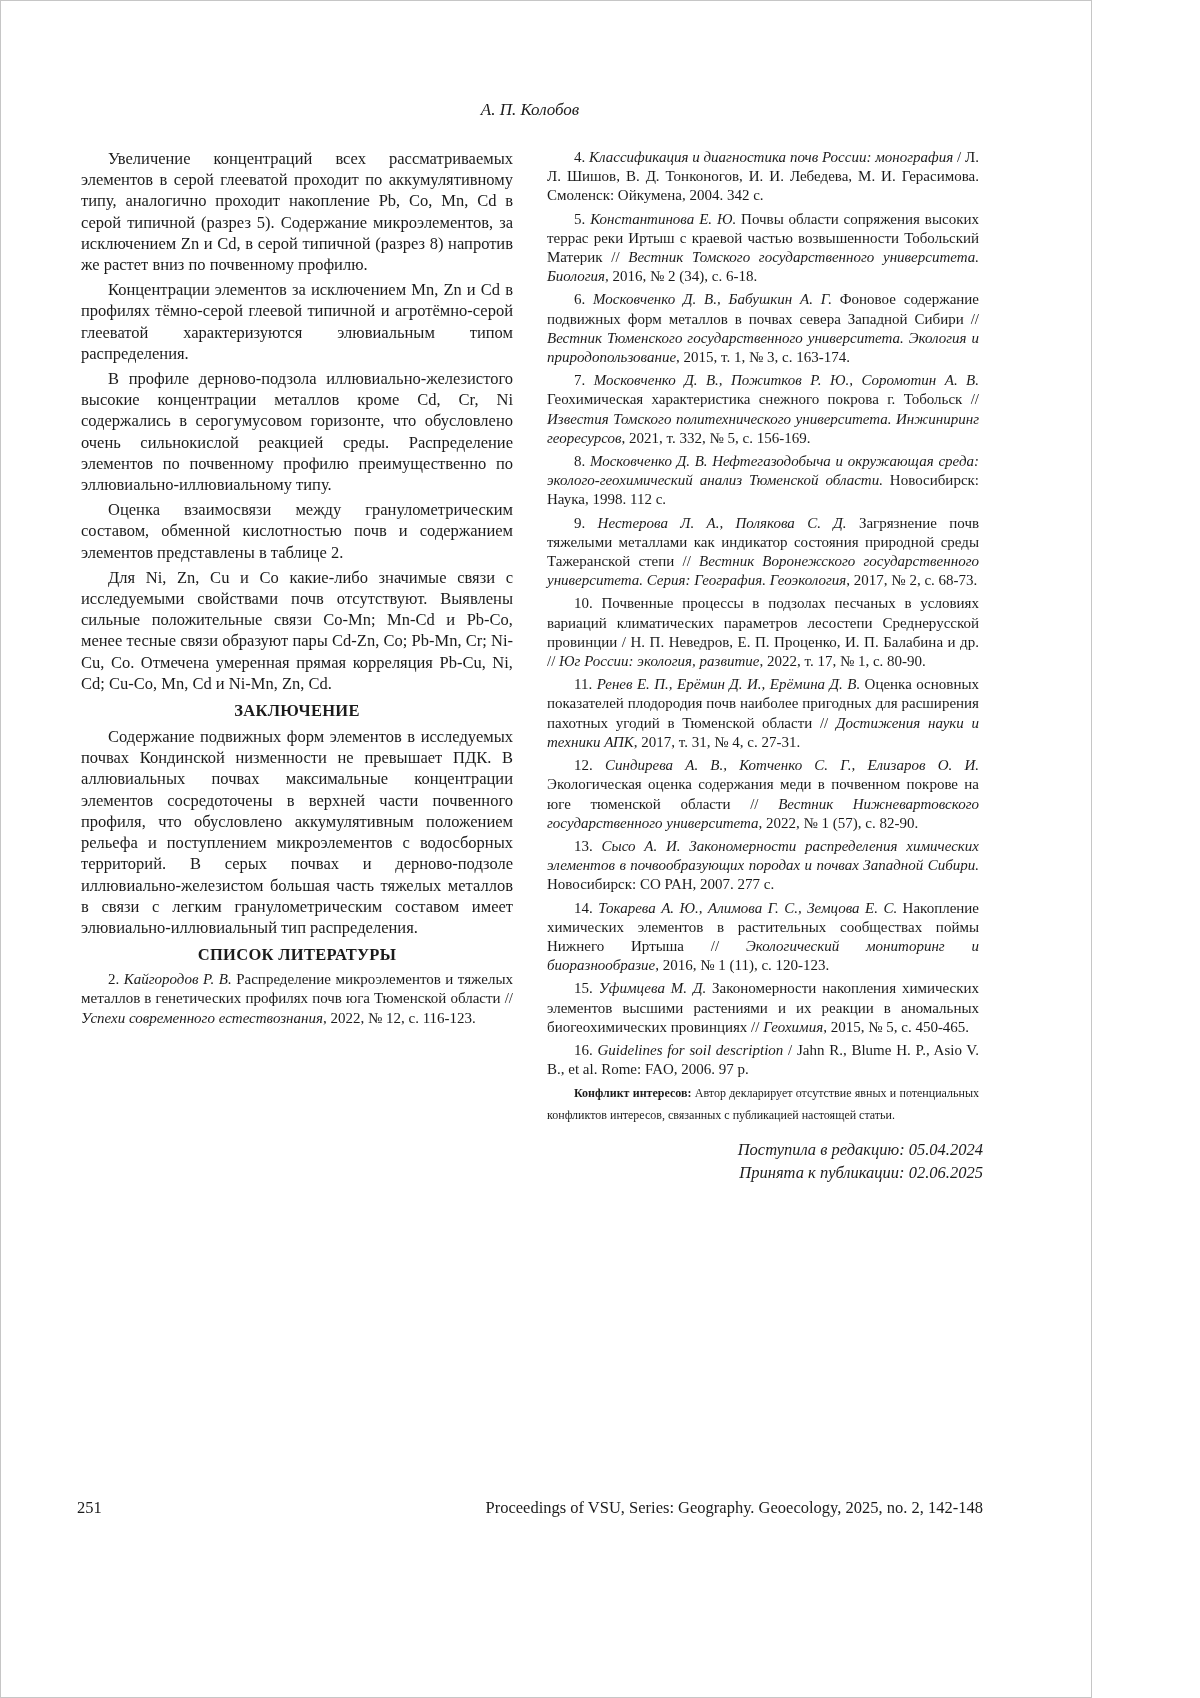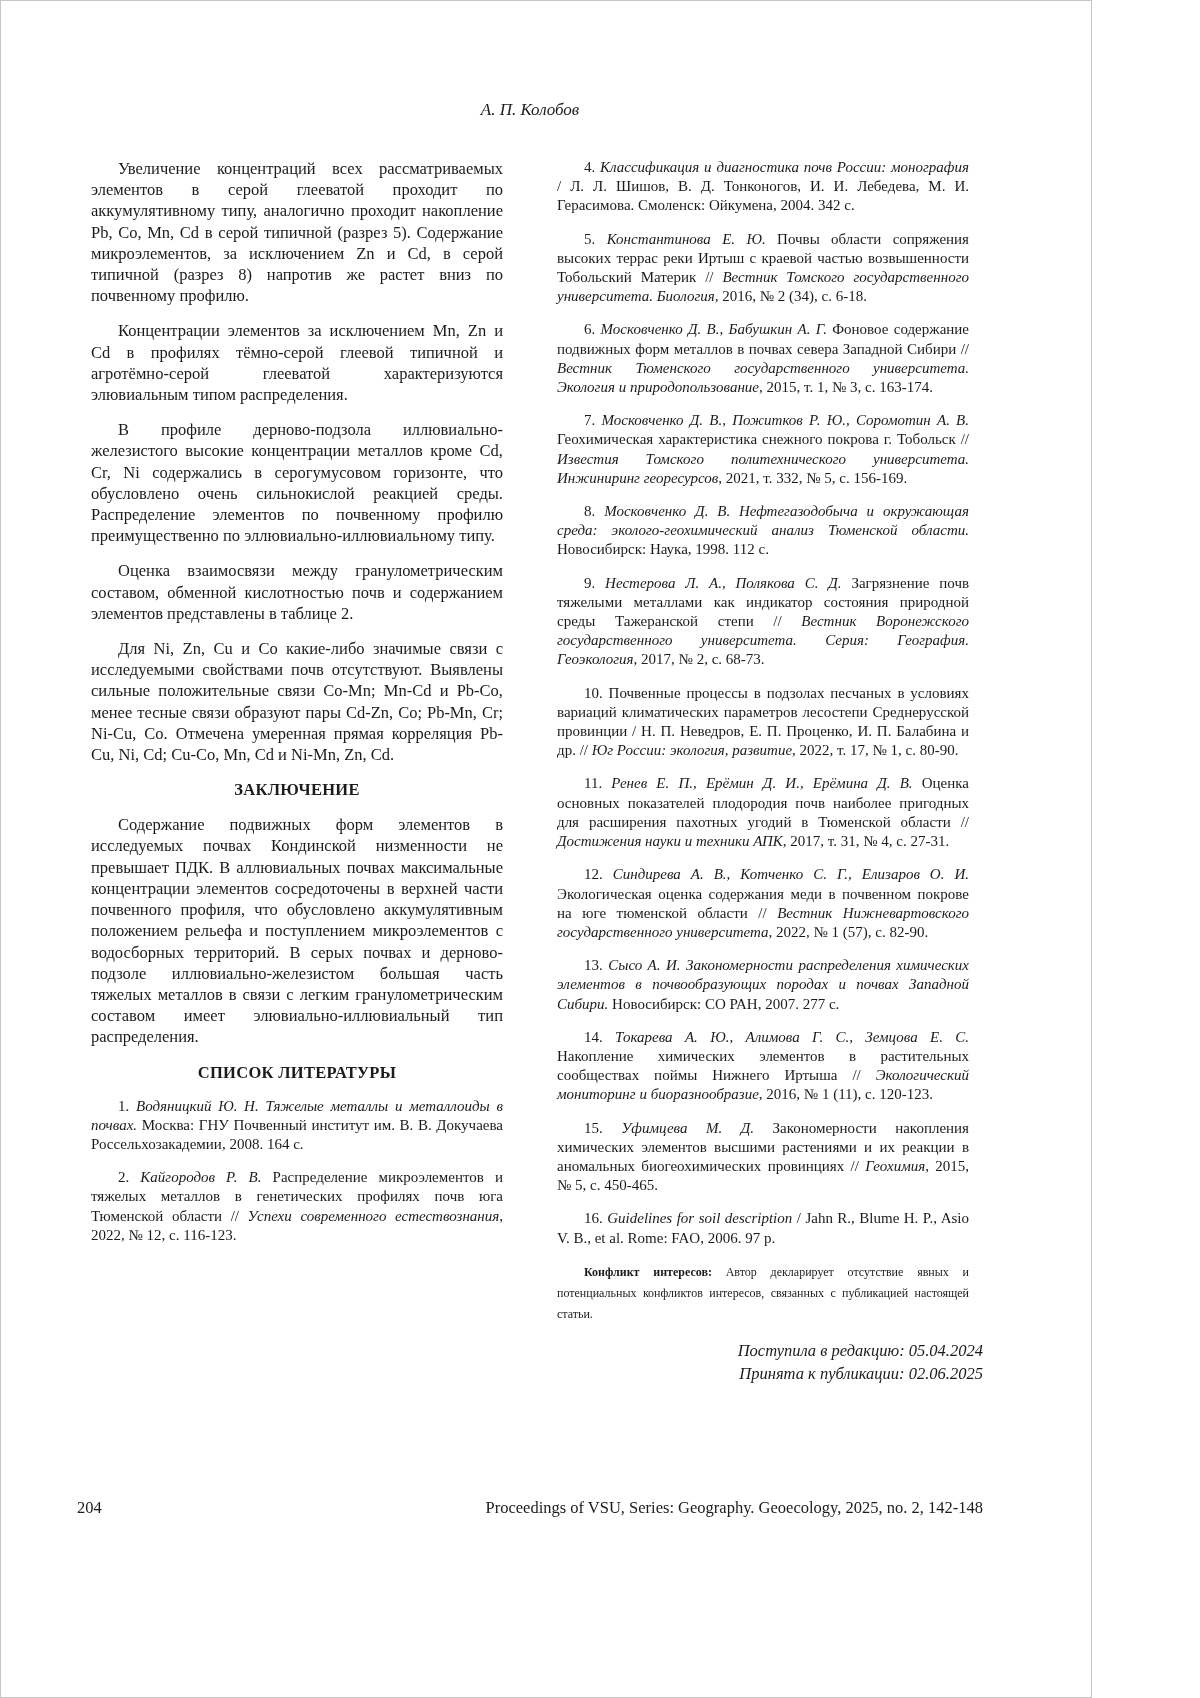--- a/index.html
+++ b/index.html
@@ -23,21 +23,21 @@
   .running-head {
     text-align: center;
     font-style: italic;
     font-size: 17px;
     line-height: 21px;
     margin-bottom: 24px;
   }
   .columns { display: flex; gap: 26px; }
   .col { width: 440px; }
   .col p {
-    margin: 14px;
+    margin: 4px;
     text-indent: 27px;
     text-align: justify;
     hyphens: auto;
   }
   .body-par { font-size: 16.5px; line-height: 21.2px; }
   .section-heading {
     font-size: 16.5px;
     line-height: 21px;
     text-align: center;
     margin: 6px 0 5px 0;
@@ -81,21 +81,20 @@
         <p class="body-par">Увеличение концентраций всех рассматриваемых элементов в серой глееватой проходит по аккумулятивному типу, аналогично проходит накопление Pb, Co, Mn, Cd в серой типичной (разрез 5). Содержание микроэлементов, за исключением Zn и Cd, в серой типичной (разрез 8) напротив же растет вниз по почвенному профилю.</p>
         <p class="body-par">Концентрации элементов за исключением Mn, Zn и Cd в профилях тёмно-серой глеевой типичной и агротёмно-серой глееватой характеризуются элювиальным типом распределения.</p>
         <p class="body-par">В профиле дерново-подзола иллювиально-железистого высокие концентрации металлов кроме Cd, Cr, Ni содержались в серогумусовом горизонте, что обусловлено очень сильнокислой реакцией среды. Распределение элементов по почвенному профилю преимущественно по эллювиально-иллювиальному типу.</p>
         <p class="body-par">Оценка взаимосвязи между гранулометрическим составом, обменной кислотностью почв и содержанием элементов представлены в таблице 2.</p>
         <p class="body-par">Для Ni, Zn, Cu и Co какие-либо значимые связи с исследуемыми свойствами почв отсутствуют. Выявлены сильные положительные связи Co-Mn; Mn-Cd и Pb-Co, менее тесные связи образуют пары Cd-Zn, Co; Pb-Mn, Cr; Ni-Cu, Co. Отмечена умеренная прямая корреляция Pb-Cu, Ni, Cd; Cu-Co, Mn, Cd и Ni-Mn, Zn, Cd.</p>
 
         <div class="section-heading">ЗАКЛЮЧЕНИЕ</div>
         <p class="body-par">Содержание подвижных форм элементов в исследуемых почвах Кондинской низменности не превышает ПДК. В аллювиальных почвах максимальные концентрации элементов сосредоточены в верхней части почвенного профиля, что обусловлено аккумулятивным положением рельефа и поступлением микроэлементов с водосборных территорий. В серых почвах и дерново-подзоле иллювиально-железистом большая часть тяжелых металлов в связи с легким гранулометрическим составом имеет элювиально-иллювиальный тип распределения.</p>
 
         <div class="section-heading">СПИСОК ЛИТЕРАТУРЫ</div>
-        <p class="ref"><span>1. </span><em>Водяницкий Ю. Н. Тяжелые металлы и металлоиды в почвах.</em><span> Москва: ГНУ Почвенный институт им. В. В. Докучаева Россельхозакадемии, 2008. 164 с.</span></p>
         <p class="ref"><span>2. </span><em>Кайгородов Р. В.</em><span> Распределение микроэлементов и тяжелых металлов в генетических профилях почв юга Тюменской области // </span><em>Успехи современного естествознания</em><span>, 2022, № 12, с. 116-123.</span></p>
       </div>
 
       <div class="col">
         <p class="ref"><span>4. </span><em>Классификация и диагностика почв России: монография</em><span> / Л. Л. Шишов, В. Д. Тонконогов, И. И. Лебедева, М. И. Герасимова. Смоленск: Ойкумена, 2004. 342 с.</span></p>
         <p class="ref"><span>5. </span><em>Константинова Е. Ю.</em><span> Почвы области сопряжения высоких террас реки Иртыш с краевой частью возвышенности Тобольский Материк // </span><em>Вестник Томского государственного университета. Биология</em><span>, 2016, № 2 (34), с. 6-18.</span></p>
         <p class="ref"><span>6. </span><em>Московченко Д. В., Бабушкин А. Г.</em><span> Фоновое содержание подвижных форм металлов в почвах севера Западной Сибири // </span><em>Вестник Тюменского государственного университета. Экология и природопользование</em><span>, 2015, т. 1, № 3, с. 163-174.</span></p>
         <p class="ref"><span>7. </span><em>Московченко Д. В., Пожитков Р. Ю., Соромотин А. В.</em><span> Геохимическая характеристика снежного покрова г. Тобольск // </span><em>Известия Томского политехнического университета. Инжиниринг георесурсов</em><span>, 2021, т. 332, № 5, с. 156-169.</span></p>
         <p class="ref"><span>8. </span><em>Московченко Д. В. Нефтегазодобыча и окружающая среда: эколого-геохимический анализ Тюменской области.</em><span> Новосибирск: Наука, 1998. 112 с.</span></p>
         <p class="ref"><span>9. </span><em>Нестерова Л. А., Полякова С. Д.</em><span> Загрязнение почв тяжелыми металлами как индикатор состояния природной среды Тажеранской степи // </span><em>Вестник Воронежского государственного университета. Серия: География. Геоэкология</em><span>, 2017, № 2, с. 68-73.</span></p>
@@ -112,16 +111,16 @@
         <div class="dates">
           <div>Поступила в редакцию: 05.04.2024</div>
           <div>Принята к публикации: 02.06.2025</div>
         </div>
       </div>
 
     </div>
   </div>
 
   <div class="footer">
-    <span>204</span>
+    <span>251</span>
     <span>Proceedings of VSU, Series: Geography. Geoecology, 2025, no. 2, 142-148</span>
   </div>
 </div>
 
 </body></html>

